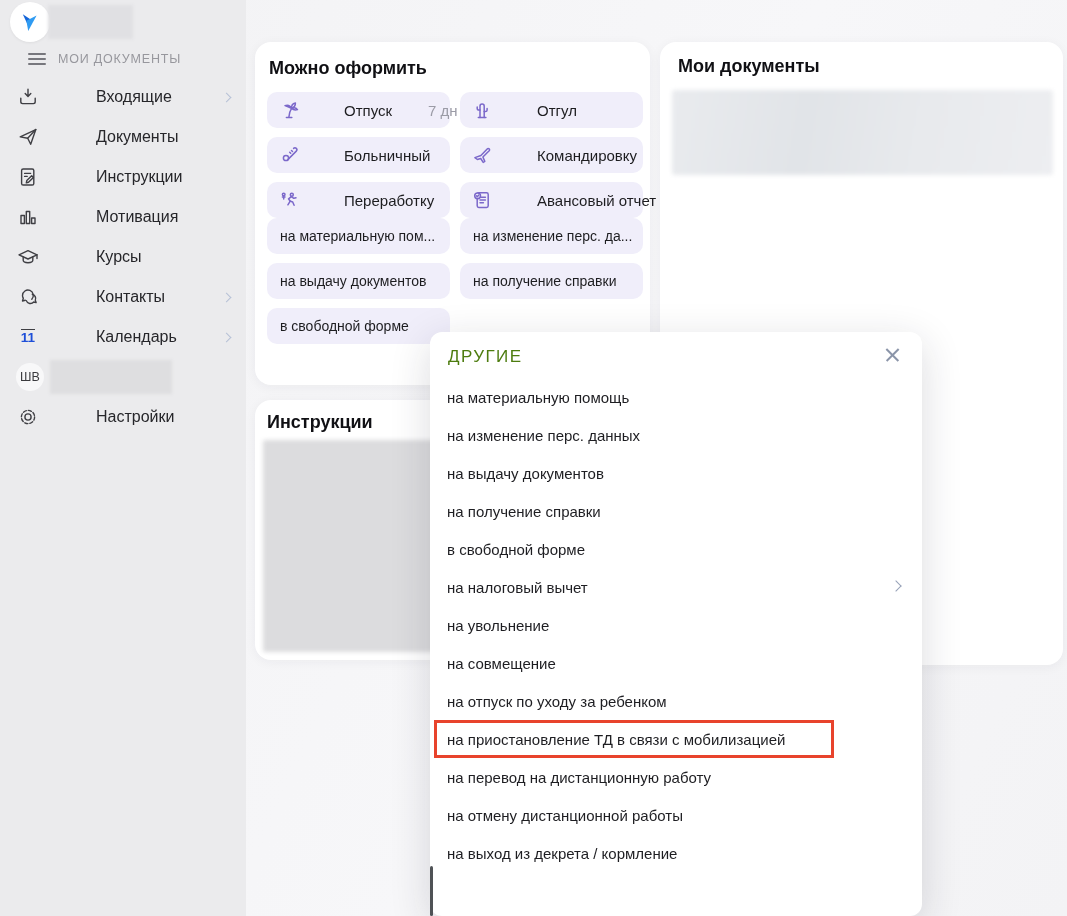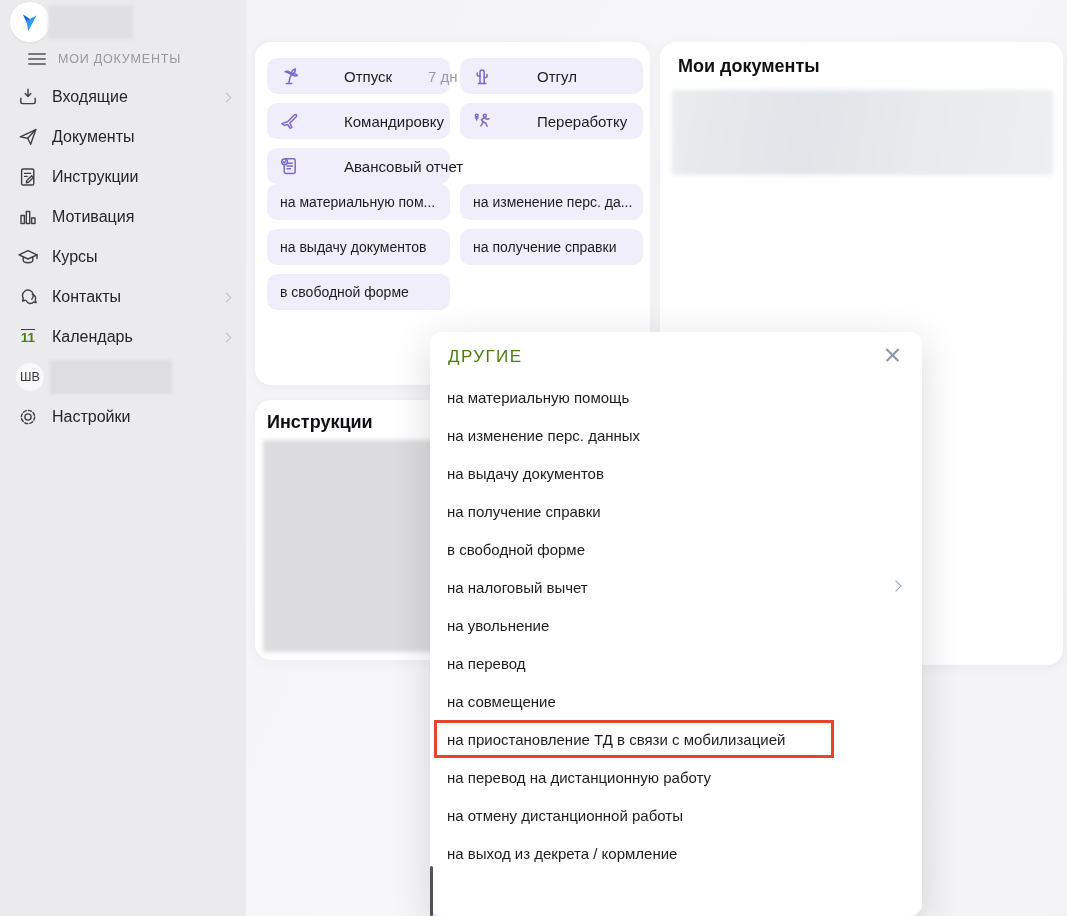--- a/index.html
+++ b/index.html
@@ -20,23 +20,23 @@
   .blur-company{position:absolute;left:48px;top:5px;width:85px;height:34px;background:#e0e0e3;filter:blur(1.5px);}
   .section-row{position:absolute;top:50px;left:28px;display:flex;align-items:center;gap:12px;}
   .hamburger{width:18px;cursor:pointer;}
   .hamburger i{display:block;width:18px;height:2px;background:#77777d;margin:3px 0;border-radius:1px;}
   .section-label{font-size:12.5px;color:#97979d;letter-spacing:.8px;}
   .menu{position:absolute;top:77px;left:0;right:0;}
   .sb-item{height:40px;display:flex;align-items:center;padding:0 16px;cursor:pointer;}
   .sb-icon{width:24px;height:24px;flex:0 0 24px;display:flex;align-items:center;justify-content:center;
     margin-right:12px;color:#3f3f44;}
   .sb-icon svg{width:22px;height:22px;}
-  .sb-label{font-size:16px;color:#26262a;}
+  .sb-label{font-size:16px;color:#26262a;margin-left:44px;}
   .chev{margin-left:auto;width:7px;height:7px;border-right:1.7px solid #b6c1d6;border-top:1.7px solid #b6c1d6;transform:rotate(45deg);}
-  .cal{font-size:13.5px;font-weight:700;color:#4d7c0f;border-top:1.7px solid #3f3f44;padding-top:1px;line-height:1.1;}
+  .cal{font-size:13.5px;font-weight:700;color:#1d4ed8;border-top:1.7px solid #3f3f44;padding-top:1px;line-height:1.1;}
   .avatar{width:28px;height:28px;flex:0 0 28px;border-radius:50%;background:#f8f8f9;margin-right:6px;
     display:flex;align-items:center;justify-content:center;font-size:12.5px;color:#3a3a3e;text-align:center;}
   .name-blur{width:122px;height:34px;background:#dedee0;filter:blur(1.5px);}
   
   .card{position:absolute;background:#fff;border-radius:16px;box-shadow:0 2px 12px rgba(40,40,60,.05);}
   .card h2{margin:0;font-size:18px;font-weight:700;color:#101014;}
   .card-apply{left:255px;top:42px;width:395px;height:343px;padding:16px 12px 0;}
   .card-apply h2{margin:0 0 13px 2px;}
   .qa-grid,.apps-grid{display:grid;grid-template-columns:183px 183px;gap:9px 10px;}
   .pill{height:36px;border-radius:10px;background:var(--pill-bg);display:flex;align-items:center;
@@ -167,40 +167,49 @@
               <circle cx="11" cy="11" r="6.6" stroke-dasharray="3.2 2.0"></circle>
             </svg>
           </span>
           <span class="sb-label">Настройки</span>
         </div>
       </nav>
   </aside>
 
   <main>
     <section class="card card-apply">
+      <h2>Можно оформить</h2>
       <div class="qa-grid">
           <button class="pill qa">
             <span class="qicon"><svg viewBox="0 0 20 20" fill="none" stroke="currentColor" stroke-width="1.5" stroke-linecap="round" stroke-linejoin="round">
                 <path d="M9.9 17c.2-3.8.9-6 2.7-8.6"></path>
                 <path d="M12.6 8.4C11.3 5.6 9 4.7 6 5.6c2.3.8 4.4 1.6 6.6 2.8z"></path>
                 <path d="M12.6 8.4c-.3-3 .9-4.8 3.8-5.4.1 2.5-1.3 4.4-3.8 5.4z"></path>
                 <path d="M12.6 8.4c2.5-1.2 4.4-.8 5.9 1.2-2.3.7-4.3.3-5.9-1.2z"></path>
                 <path d="M7.4 17.4h5.4"></path>
               </svg></span>
             <span>Отпуск</span>
             <span class="badge">7 дн</span>
           </button>
           <button class="pill qa">
             <span class="qicon"><svg viewBox="0 0 20 20" fill="none" stroke="currentColor" stroke-width="1.5" stroke-linecap="round" stroke-linejoin="round">
                 <path d="M8 17.5V6.2a2.1 2.1 0 0 1 4.2 0v11.3"></path>
                 <path d="M8 10.1H6.9A1.7 1.7 0 0 1 5.2 8.4V7.1"></path>
                 <path d="M12.2 11.6h1.2a1.7 1.7 0 0 0 1.7-1.7V8.6"></path>
                 <path d="M6.3 17.5h7.6"></path>
               </svg></span>
             <span>Отгул</span>
+          </button>
+          <button class="pill qa">
+            <span class="qicon"><svg viewBox="0 0 20 20" fill="none" stroke="currentColor" stroke-width="1.5" stroke-linecap="round" stroke-linejoin="round">
+                <path d="M14.6 3.4a1.9 1.9 0 0 1 2.7 2.7L8.8 14.6"></path>
+                <circle cx="7" cy="13" r="2.6"></circle>
+                <path d="M12.5 5.5l1 1M10.7 7.3l1 1"></path>
+              </svg></span>
+            <span>Больничный</span>
           </button>
           <button class="pill qa">
             <span class="qicon"><svg viewBox="0 0 20 20" fill="none" stroke="currentColor" stroke-width="1.5" stroke-linecap="round" stroke-linejoin="round">
                 <path d="M2.9 12.6 8.9 10.5 15.2 3.9a1.35 1.35 0 0 1 2 1.9L10.9 12l1.9 4.4-1.6 1-2.5-3.9-3.3 1z"></path>
               </svg></span>
             <span>Командировку</span>
           </button>
           <button class="pill qa">
             <span class="qicon"><svg viewBox="0 0 20 20" fill="none" stroke="currentColor" stroke-width="1.5" stroke-linecap="round" stroke-linejoin="round">
                 <circle cx="4.7" cy="4.5" r="1.3"></circle>
@@ -274,24 +283,24 @@
           <span>в свободной форме</span>
         </div>
         <div class="pp-item">
           <span>на налоговый вычет</span>
           <span class="pp-chev"></span>
         </div>
         <div class="pp-item">
           <span>на увольнение</span>
         </div>
         <div class="pp-item">
-          <span>на перевод</span>
-        </div>
-        <div class="pp-item">
           <span>на совмещение</span>
+        </div>
+        <div class="pp-item">
+          <span>на отпуск по уходу за ребенком</span>
         </div>
         <div class="pp-item">
           <span>на приостановление ТД в связи с мобилизацией</span>
           <div class="red-box"></div>
         </div>
         <div class="pp-item">
           <span>на перевод на дистанционную работу</span>
         </div>
         <div class="pp-item">
           <span>на отмену дистанционной работы</span>

